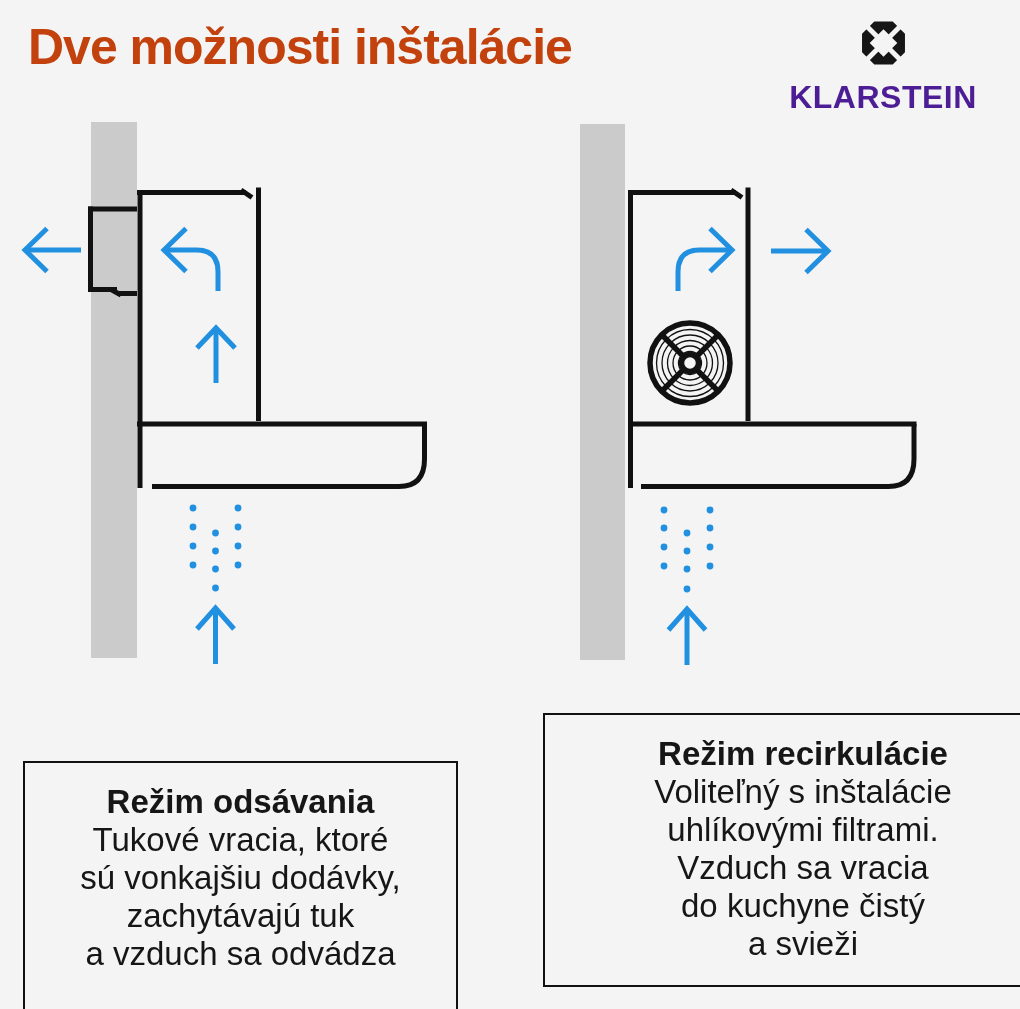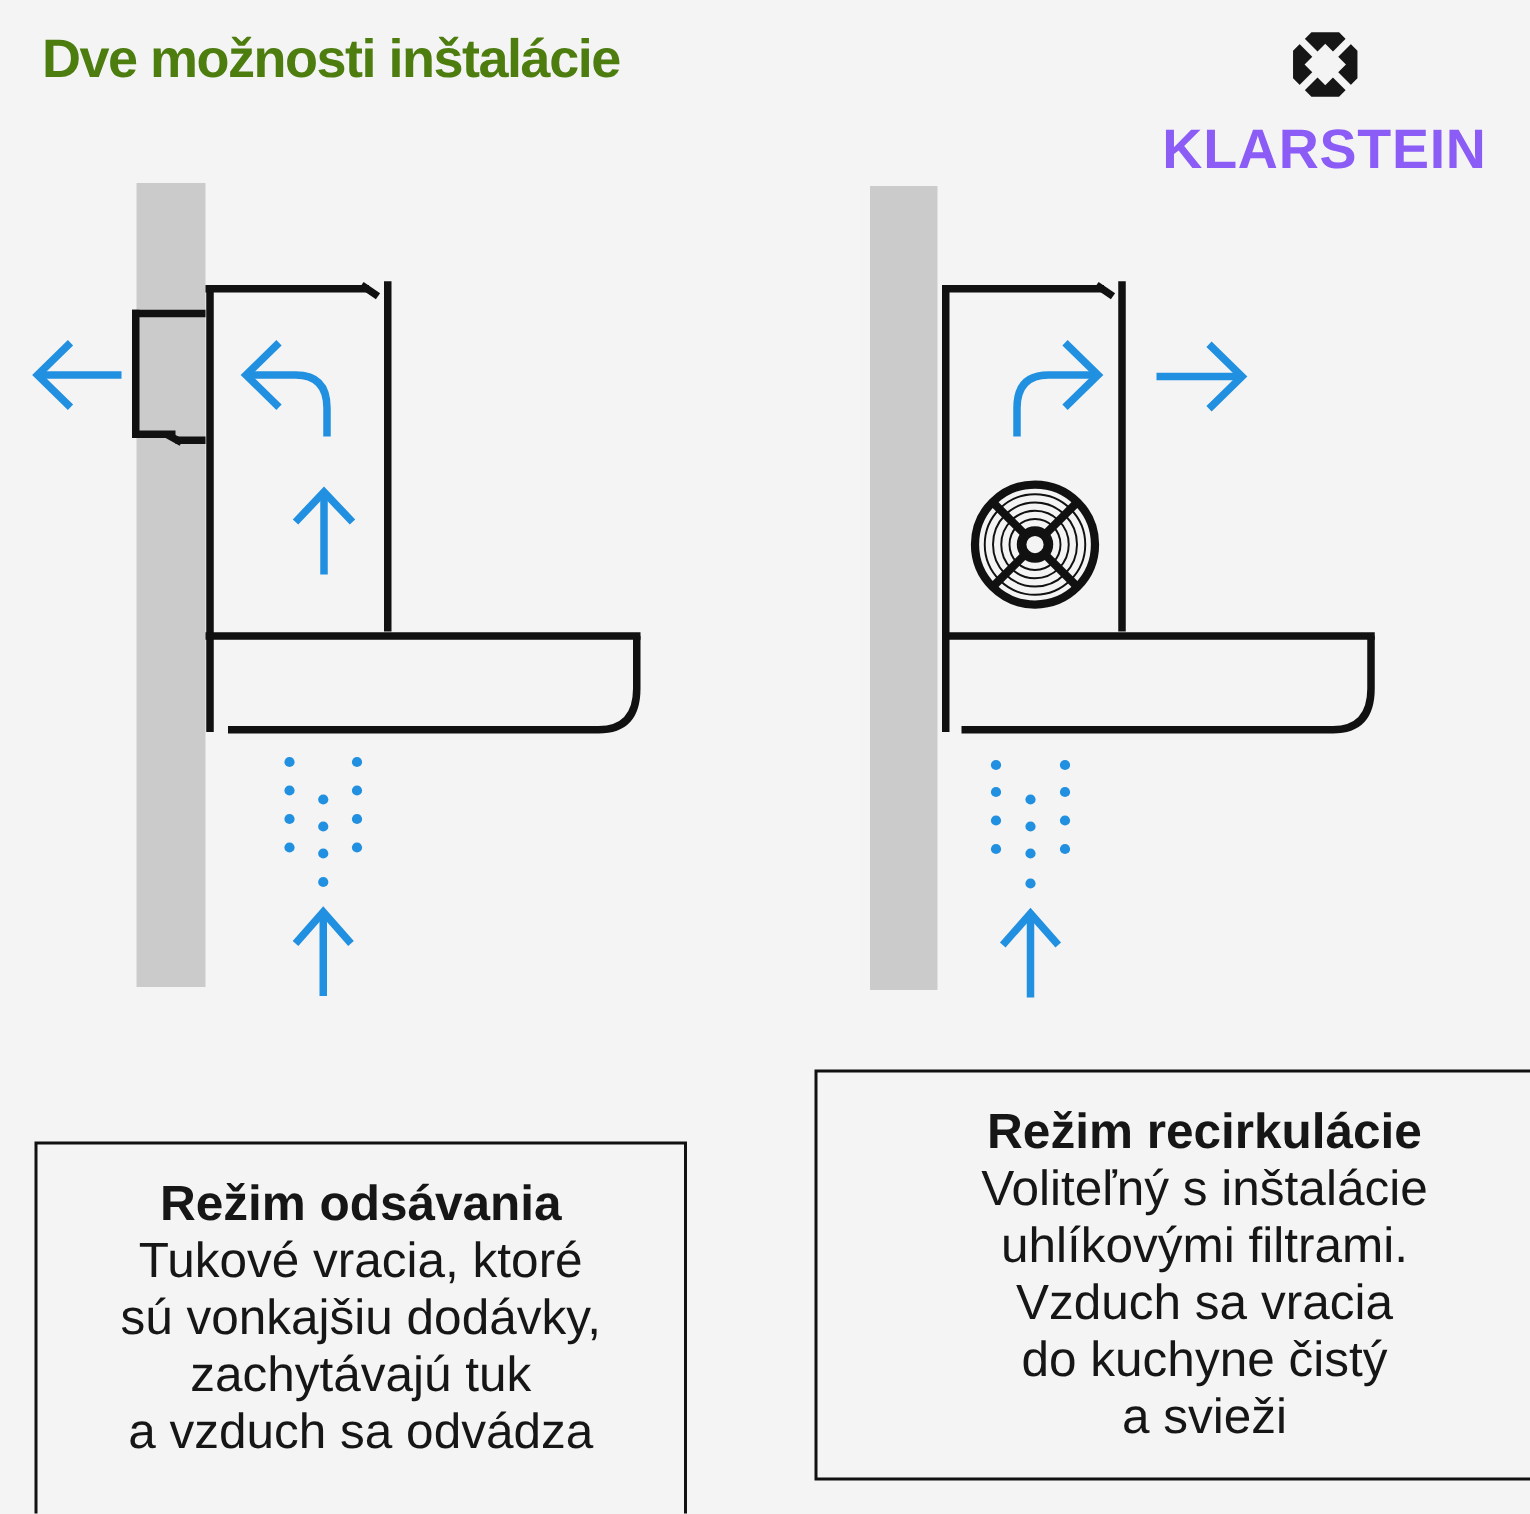--- a/index.html
+++ b/index.html
@@ -10,31 +10,31 @@
   body{
     background:var(--bg);
     font-family:"Liberation Sans", sans-serif;
     color:var(--ink);
     position:relative;
     overflow:hidden;
   }
   .page{position:absolute;inset:0;}
   .page-title{
     position:absolute;left:28px;top:18px;
-    font-size:36px;font-weight:700;letter-spacing:-1px;
-    color:#4d7c0f;
+    font-size:50px;font-weight:700;letter-spacing:-1px;
+    color:#c2410c;
   }
   .brand{
     position:absolute;left:775px;top:20px;width:216px;
     display:flex;flex-direction:column;align-items:center;
   }
   .brand-icon{width:47px;height:46px;margin-bottom:13px;}
   .brand-wordmark{
-    font-size:37px;font-weight:700;letter-spacing:0.5px;
-    color:#8b5cf6;white-space:nowrap;
+    font-size:32px;font-weight:700;letter-spacing:0.5px;
+    color:#4c1d95;white-space:nowrap;
   }
   .diagrams{
     position:absolute;left:0;top:0;width:1020px;height:705px;
   }
   .k{stroke:var(--ink);stroke-width:5;fill:none;}
   .fat{stroke:var(--ink);stroke-width:5.5;fill:none;}
   .thin{stroke:var(--ink);stroke-width:1.3;fill:none;}
   .b{stroke:var(--accent);stroke-width:5;fill:none;stroke-linejoin:miter;}
   .dot{fill:var(--accent);}
   .wallfill{fill:var(--wall);}

